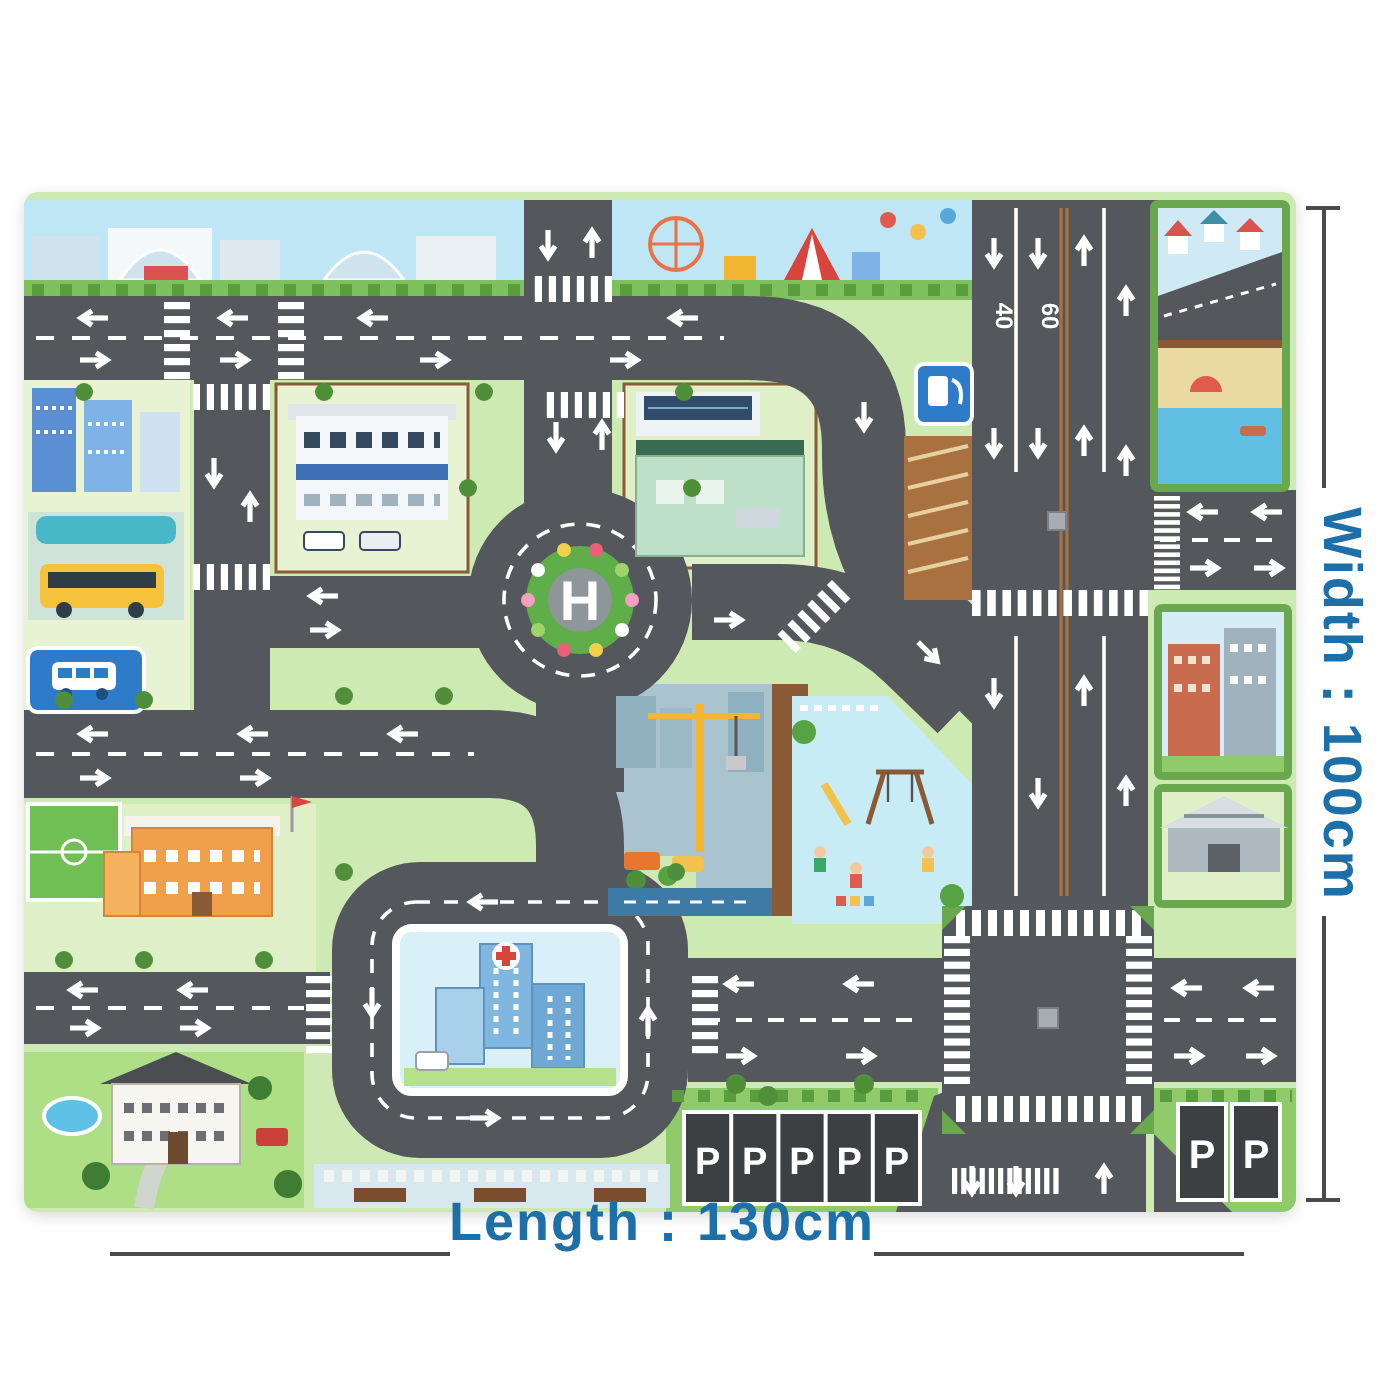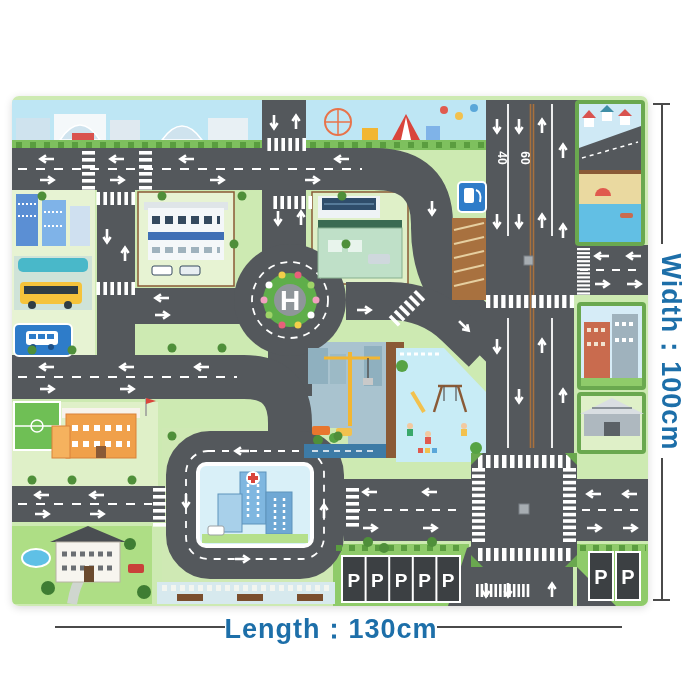--- a/index.html
+++ b/index.html
@@ -5,21 +5,21 @@
   html,body{margin:0;padding:0;background:#fff;}
   .stage{position:relative;width:700px;height:700px;background:#ffffff;overflow:hidden;
          font-family:"Liberation Sans",sans-serif;}
   .mat{position:absolute;left:12px;top:96px;width:636px;height:510px;border-radius:7px;
        overflow:hidden;box-shadow:0 2px 8px rgba(0,0,0,.15);}
   .mat svg{display:block;}
   .dim-line{position:absolute;background:#4a4a4a;}
   .dim-label{position:absolute;color:#1d6fa9;font-weight:bold;font-size:27px;
              white-space:nowrap;letter-spacing:1px;}
   #wlabel{left:671px;top:352px;transform:translate(-50%,-50%) rotate(90deg);}
-  #llabel{left:331px;top:629px;transform:translate(-50%,-50%);}
+  #llabel{left:331px;top:611px;transform:translate(-50%,-50%);}
   svg text{font-family:"Liberation Sans",sans-serif;font-weight:bold;fill:#ffffff;}
 </style>
 </head>
 <body>
 
 <div class="stage">
 
   <div class="mat">
   <svg viewBox="0 0 636 510" width="636" height="510" xmlns="http://www.w3.org/2000/svg">
     <defs>

